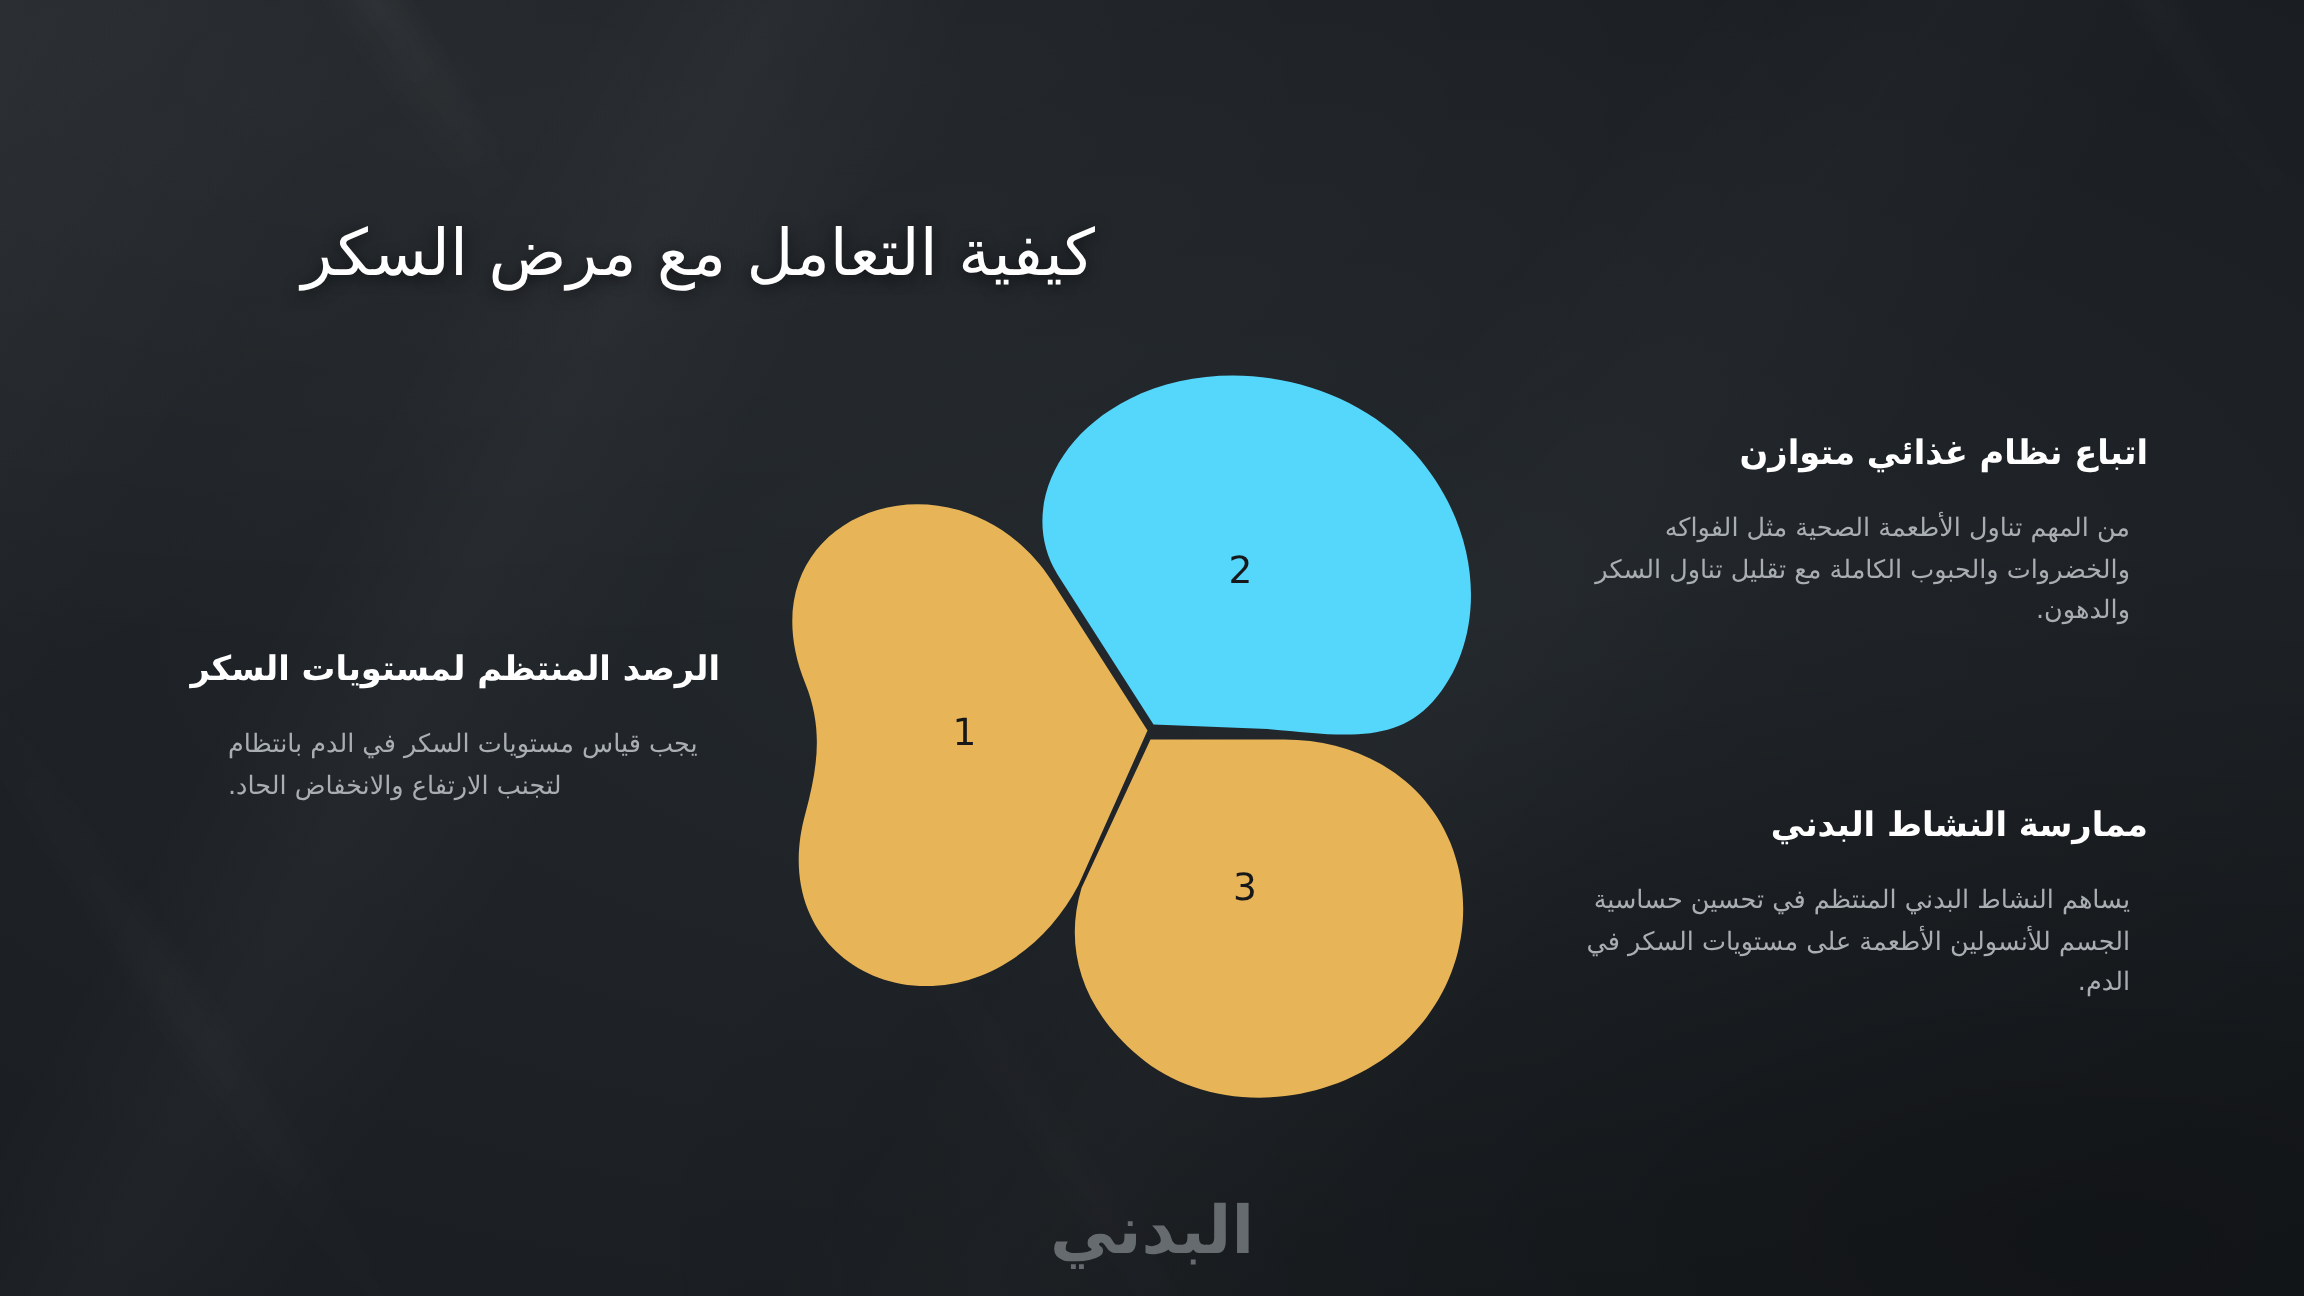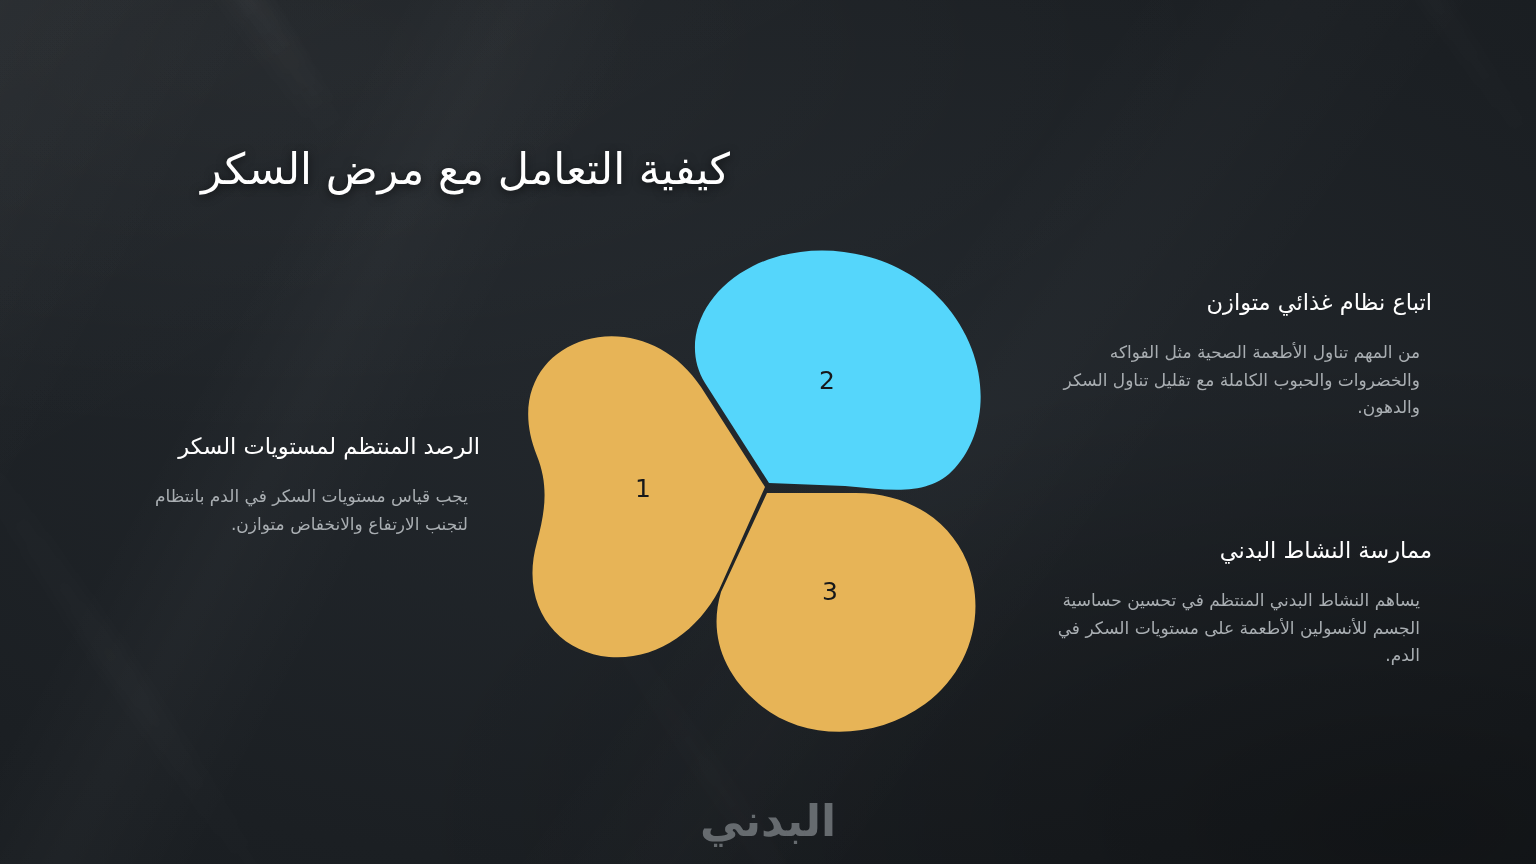--- a/index.html
+++ b/index.html
@@ -69,36 +69,36 @@
     fill:#17181a;
     text-anchor:middle;
     dominant-baseline:middle;
   }
 
   
   .block { position:absolute; }
 
   .block h3 {
     font-size:22.5px;
-    font-weight:400;
+    font-weight:700;
     color:#ffffff;
     line-height:1.3;
     margin:0 0 22px 0;
     white-space:nowrap;
   }
   .block p {
     font-size:17px;
     font-weight:400;
     color:#a9aeb2;
     line-height:1.62;
     margin:12px;
   }
 
   
-  #block-1 { right:1056px; top:432px; width:340px; text-align:right; }
+  #block-1 { right:1056px; top:432px; width:340px; text-align:left; }
 
   
   #block-2 { left:1012px; top:288px; width:420px; text-align:right; }
   #block-3 { left:1012px; top:536px; width:420px; text-align:right; }
 
   
   #watermark {
     position:absolute;
     left:50%; bottom:18px;
     transform:translateX(-50%);
@@ -152,21 +152,21 @@
                Z"></path>
 
       <text class="petal-num" x="138" y="250">1</text>
       <text class="petal-num" x="322" y="142">2</text>
       <text class="petal-num" x="325" y="353">3</text>
     </svg>
   </div>
 
   <div class="block" id="block-1">
     <h3>الرصد المنتظم لمستويات السكر</h3>
-    <p>يجب قياس مستويات السكر في الدم بانتظام لتجنب الارتفاع والانخفاض متوازن.</p>
+    <p>يجب قياس مستويات السكر في الدم بانتظام لتجنب الارتفاع والانخفاض الحاد.</p>
   </div>
 
   <div class="block" id="block-2">
     <h3>اتباع نظام غذائي متوازن</h3>
     <p>من المهم تناول الأطعمة الصحية مثل الفواكه والخضروات والحبوب الكاملة مع تقليل تناول السكر والدهون.</p>
   </div>
 
   <div class="block" id="block-3">
     <h3>ممارسة النشاط البدني</h3>
     <p>يساهم النشاط البدني المنتظم في تحسين حساسية الجسم للأنسولين الأطعمة على مستويات السكر في الدم.</p>

